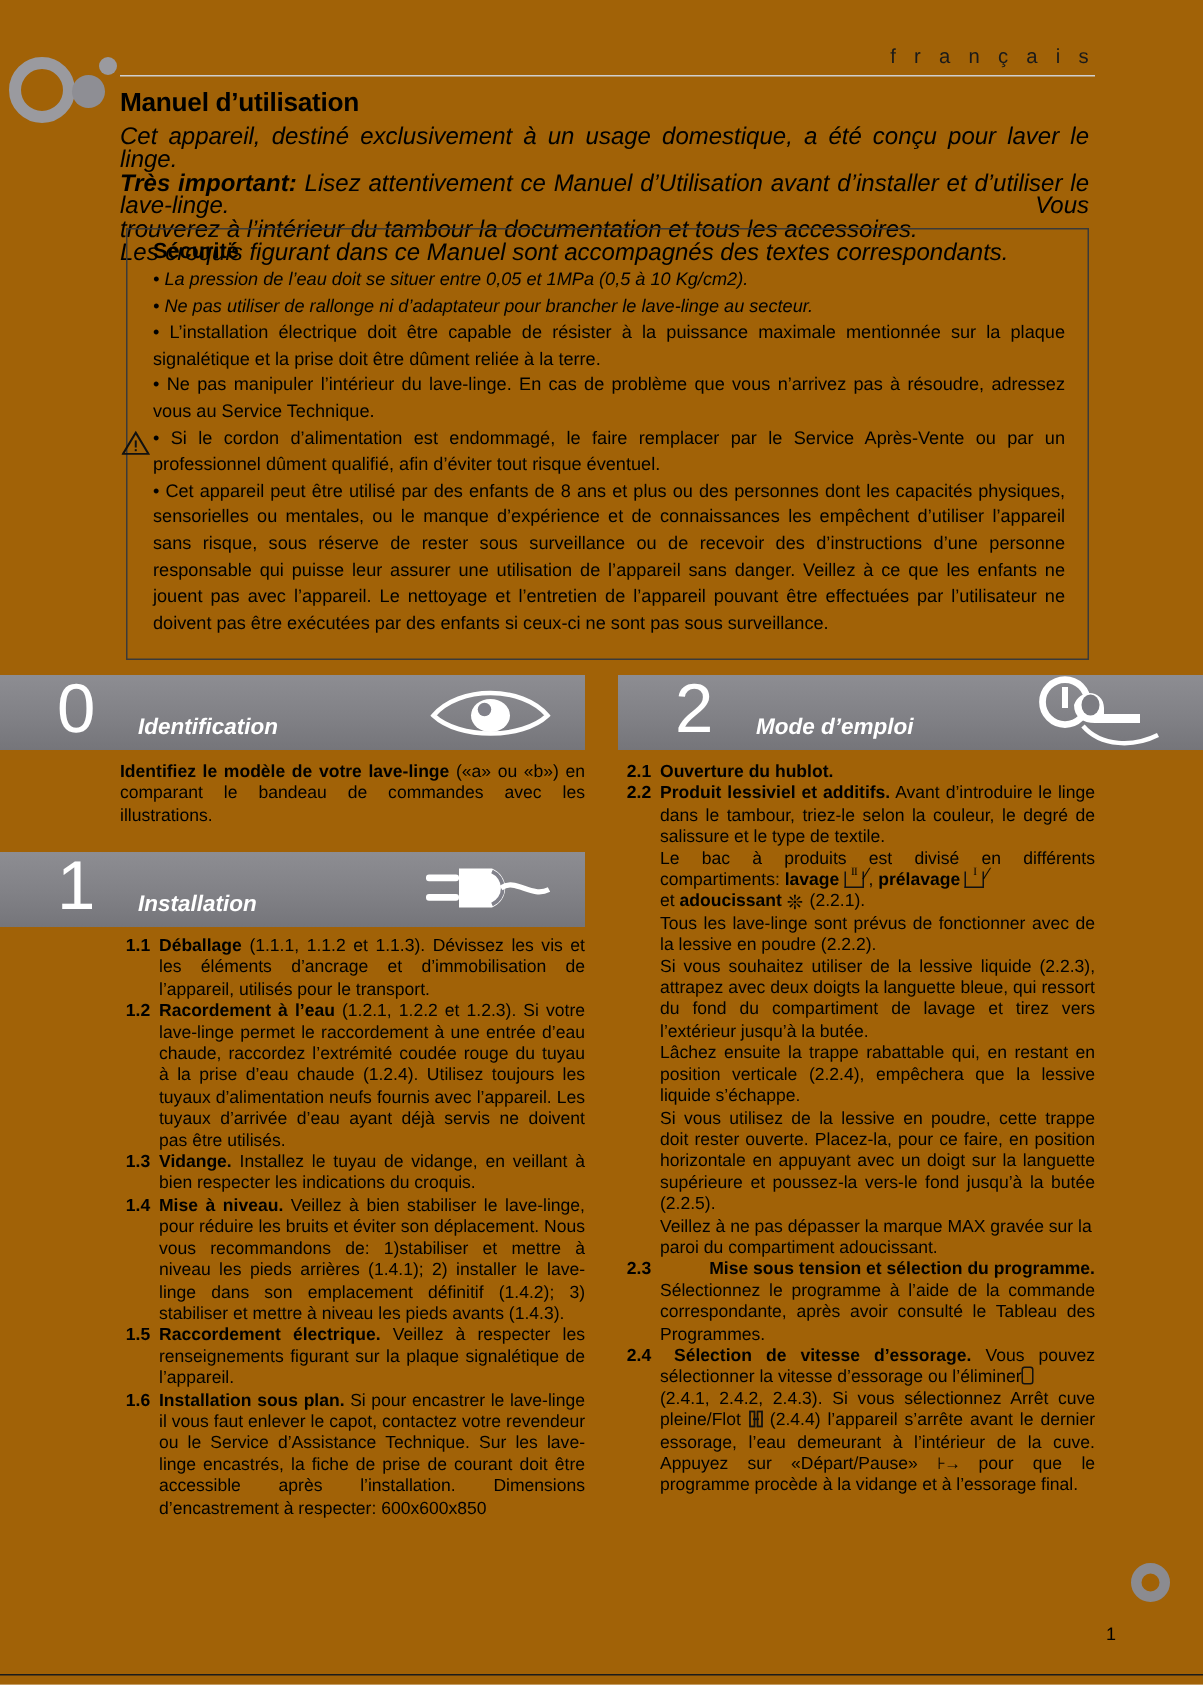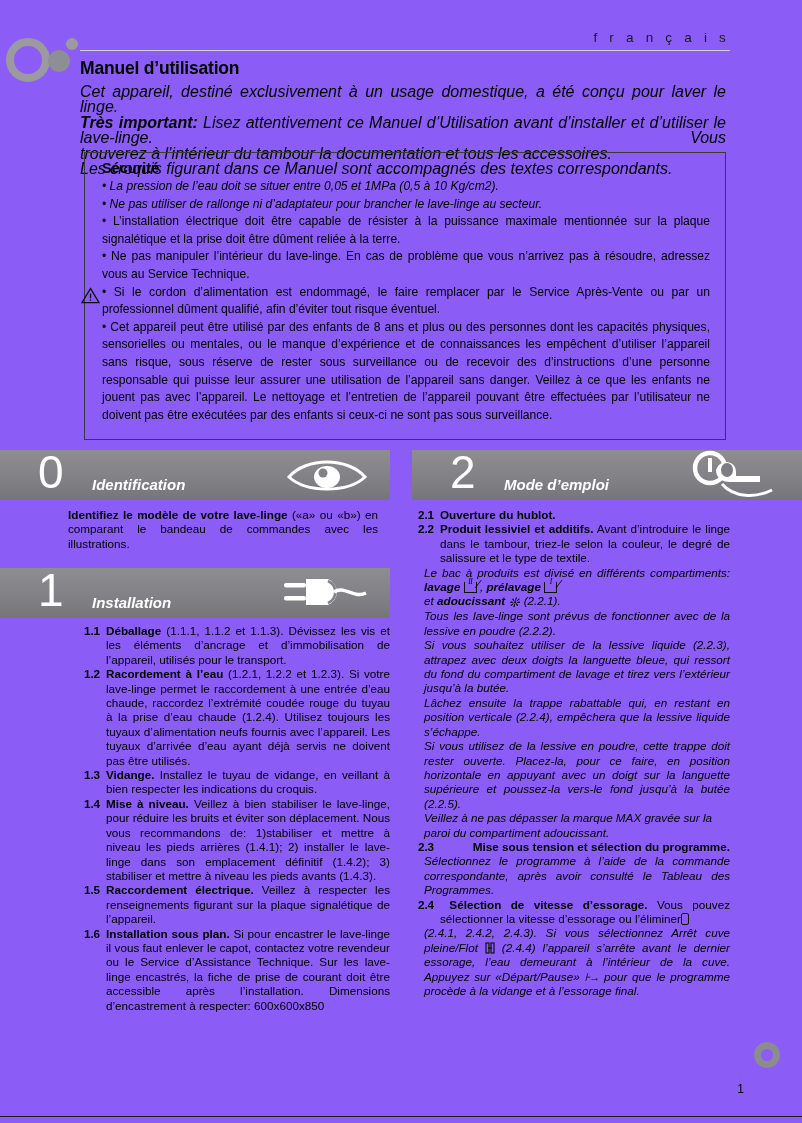--- a/index.html
+++ b/index.html
@@ -13,21 +13,21 @@
     position: relative;
     font-family: "Liberation Sans", sans-serif;
     color: #111111;
     overflow: hidden;
   }
   .page {
     position: absolute;
     left: 0; top: 0;
     width: 802px;
     height: 1123px;
-    background: #8b5cf6;
+    background: #a16207;
   }
 
   
   .lang {
     position: absolute;
     right: 72px;
     top: 30px;
     font-size: 13.5px;
     letter-spacing: 4.2px;
     color: #1a1a1a;
@@ -181,41 +181,40 @@
     font-weight: bold;
     text-align: center;
   }
   .col .txt {
     flex: 1 1 auto;
     text-align: justify;
   }
   .col .txt b { font-weight: bold; }
 
   #id-text {
-    left: 68px;
+    left: 80px;
     top: 508px;
     width: 310px;
     text-align: justify;
   }
   #id-text b { font-weight: bold; }
 
   #install-text {
     left: 78px;
     top: 624px;
     width: 312px;
   }
   #mode-text {
     left: 412px;
     top: 508px;
     width: 318px;
   }
   #mode-text .sub {
-    margin-left: 12px;
+    margin-left: 28px;
     text-align: justify;
-    font-style: italic;
   }
 
   
   .gly {
     display: inline-block;
     vertical-align: -2px;
     position: relative;
   }
   .tray {
     width: 13px; height: 11px;

